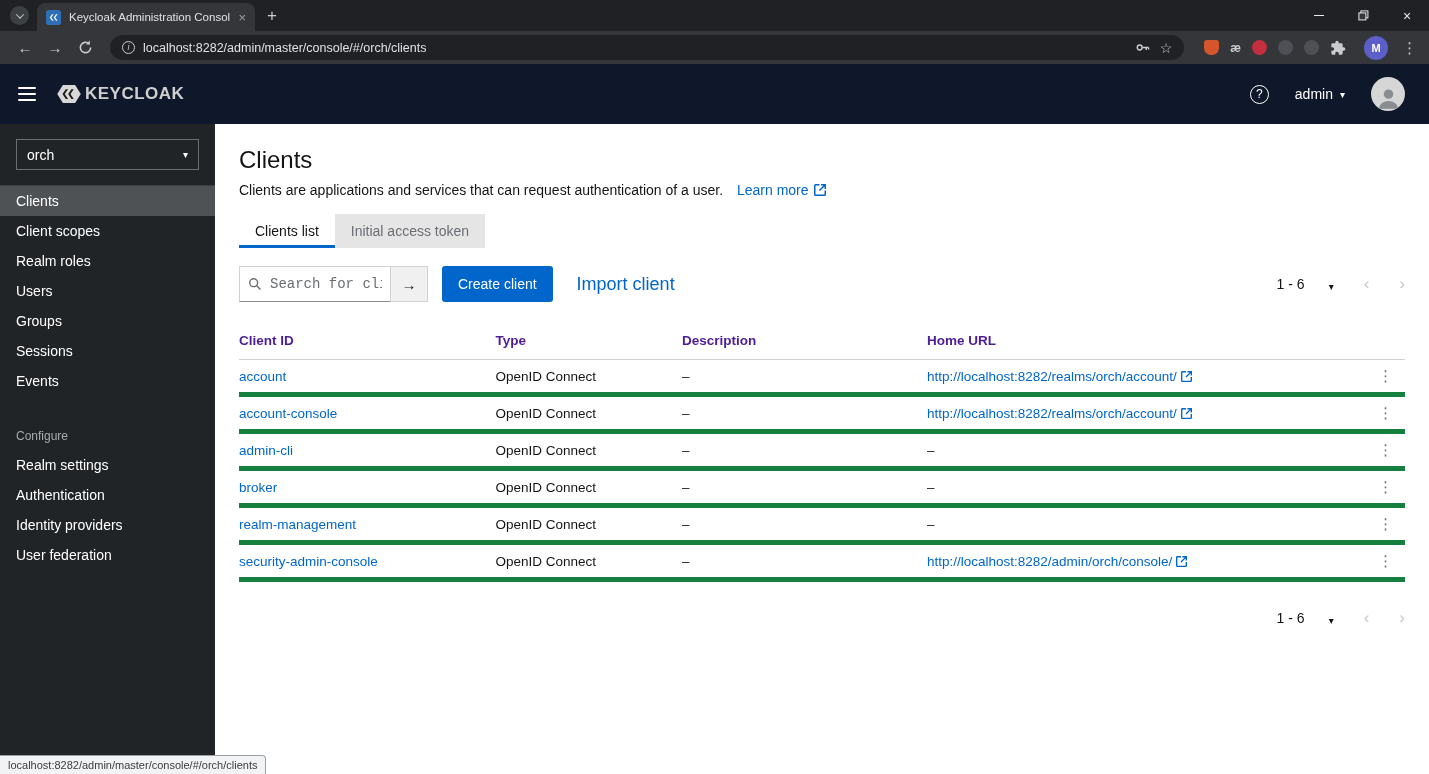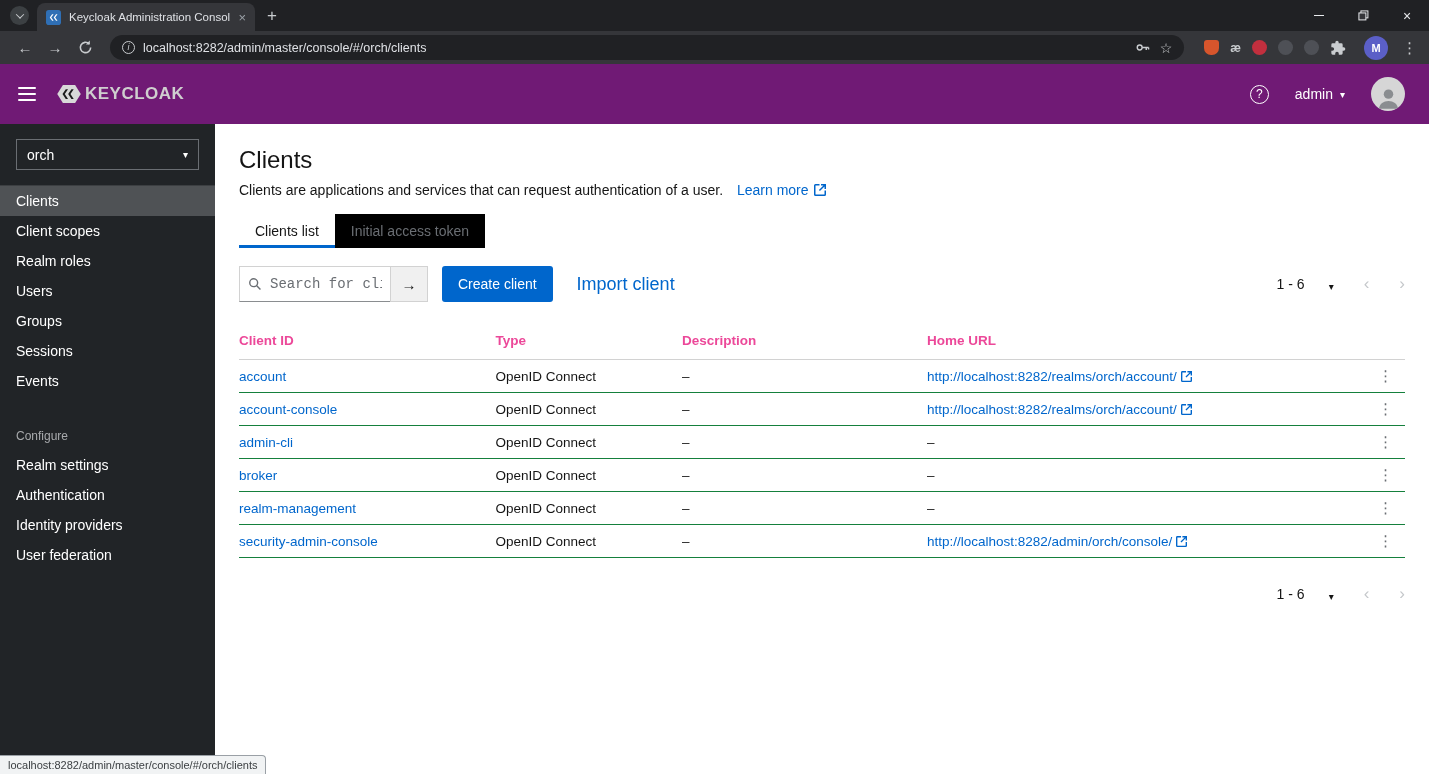--- a/index.html
+++ b/index.html
@@ -30,21 +30,21 @@
   .ext-circle{width:15px;height:15px;border-radius:50%;cursor:pointer;flex:none}
   .ext-ub{background:#d7552c;border-radius:3px 3px 7px 7px}
   .ext-ae{color:#c9cccf;font-size:12px;font-weight:700;cursor:pointer}
   .ext-pin{background:#c22f3e}
   .ext-dim{background:#5c6065;opacity:.65}
   .puzzle{cursor:pointer;display:flex}
   .profile-badge{width:24px;height:24px;border-radius:50%;background:#5b5fc7;color:#fff;font-size:11px;font-weight:700;display:flex;align-items:center;justify-content:center;cursor:pointer;margin-left:6px;flex:none}
   .menu-ic{color:#c9cccf;font-size:15px;margin-left:10px;cursor:pointer}
 
   
-  .masthead{height:60px;background:#701a75;display:flex;align-items:center;padding:0 24px 0 18px}
+  .masthead{height:60px;background:#0f172a;display:flex;align-items:center;padding:0 24px 0 18px}
   .hamburger{width:18px;display:flex;flex-direction:column;gap:4px;cursor:pointer;margin-right:20px}
   .hamburger span{height:2px;background:#fff;border-radius:1px}
   .brand{display:flex;align-items:center;gap:3px;cursor:pointer}
   .brand-text{color:#cfcfcf;font-size:17px;font-weight:700;letter-spacing:.5px}
   .mast-right{margin-left:auto;display:flex;align-items:center;gap:26px}
   .help-ic{width:19px;height:19px;border:1.5px solid #fff;border-radius:50%;color:#fff;font-size:12px;display:flex;align-items:center;justify-content:center;cursor:pointer}
   .user-menu{color:#fff;font-size:14px;display:flex;align-items:center;gap:7px;cursor:pointer}
   .caret{font-size:10px}
   .avatar{width:34px;height:34px;border-radius:50%;background:#d6d6d6;overflow:hidden;display:flex;align-items:flex-end;justify-content:center;cursor:pointer}
 
@@ -58,36 +58,36 @@
   .nav-item{padding:7px 16px;color:#fff;font-size:14px;cursor:pointer}
   .nav-item.current{background:#4f5255}
 
   
   .main{flex:1;padding:22px 24px 0;overflow:hidden}
   h1{font-size:24px;font-weight:400;color:#151515}
   .desc{font-size:14px;color:#151515;margin-top:8px}
   .link{color:#0066cc;text-decoration:none;cursor:pointer}
   .learn-more{margin-left:10px;display:inline-flex;align-items:center;gap:5px}
   .tabs{display:flex;margin-top:16px}
-  .tab-item{padding:9px 16px;font-size:14px;color:#6a6e73;background:#000000;cursor:pointer}
+  .tab-item{padding:9px 16px;font-size:14px;color:#6a6e73;background:#e5e5e5;cursor:pointer}
   .tab-item.active{background:#fff;color:#151515;box-shadow:inset 0 -3px 0 #0066cc}
   .toolbar-row{display:flex;align-items:center;margin-top:18px}
   .search-wrap{position:relative;display:flex}
   .search-ic{position:absolute;left:9px;top:11px}
   .search-input{width:152px;height:36px;border:1px solid #d2d2d2;border-bottom-color:#8a8d90;padding:0 8px 0 30px;font-size:14px;font-family:Liberation Mono, monospace;color:#151515;outline:none;border-radius:0}
   .search-input::placeholder{color:#6a6e73}
   .arrow-btn{width:38px;height:36px;border:1px solid #d2d2d2;background:#f0f0f0;font-size:15px;color:#151515;cursor:pointer;margin-left:-1px}
   .create-btn{margin-left:14px;background:#0066cc;color:#fff;border:none;height:36px;padding:0 16px;font-size:14px;font-family:inherit;border-radius:3px;cursor:pointer}
   .import-link{margin-left:24px;font-size:18px}
   .pagination{margin-left:auto;display:flex;align-items:center;font-size:14px;color:#151515}
   .pag-label{display:flex;align-items:flex-end;gap:24px;cursor:pointer}
   .pag-chev{color:#c5c8cb;font-size:17px;margin-left:30px;cursor:default}
   .clients-table{width:100%;border-collapse:collapse;margin-top:20px}
-  .clients-table th{text-align:left;font-size:13.5px;font-weight:700;color:#ec4899;padding:11px 8px 11px 0;border-bottom:1px solid #d2d2d2}
-  .clients-table td{font-size:13.5px;color:#151515;padding:7px 8px 7px 0;border-bottom:1px solid #15803d}
+  .clients-table th{text-align:left;font-size:13.5px;font-weight:700;color:#4c1d95;padding:11px 8px 11px 0;border-bottom:1px solid #d2d2d2}
+  .clients-table td{font-size:13.5px;color:#151515;padding:7px 8px 7px 0;border-bottom:5px solid #15803d}
   td .ext-ic{margin-left:4px;vertical-align:-1px}
   .kebab-cell{text-align:right}
   .kebab{color:#6a6e73;font-size:15px;cursor:pointer;padding:0 4px}
   .bottom-pag-row{display:flex;justify-content:flex-end;margin-top:26px}
   .bottom-pag-row .pagination{margin-left:0}
 
   .status-bubble{position:absolute;left:0;bottom:0;background:#f1f3f4;border:1px solid #9aa0a6;border-left:none;border-bottom:none;border-radius:0 4px 0 0;padding:3px 8px;font-size:11px;color:#3c4043;z-index:50}
 </style>
 </head>
 <body>

